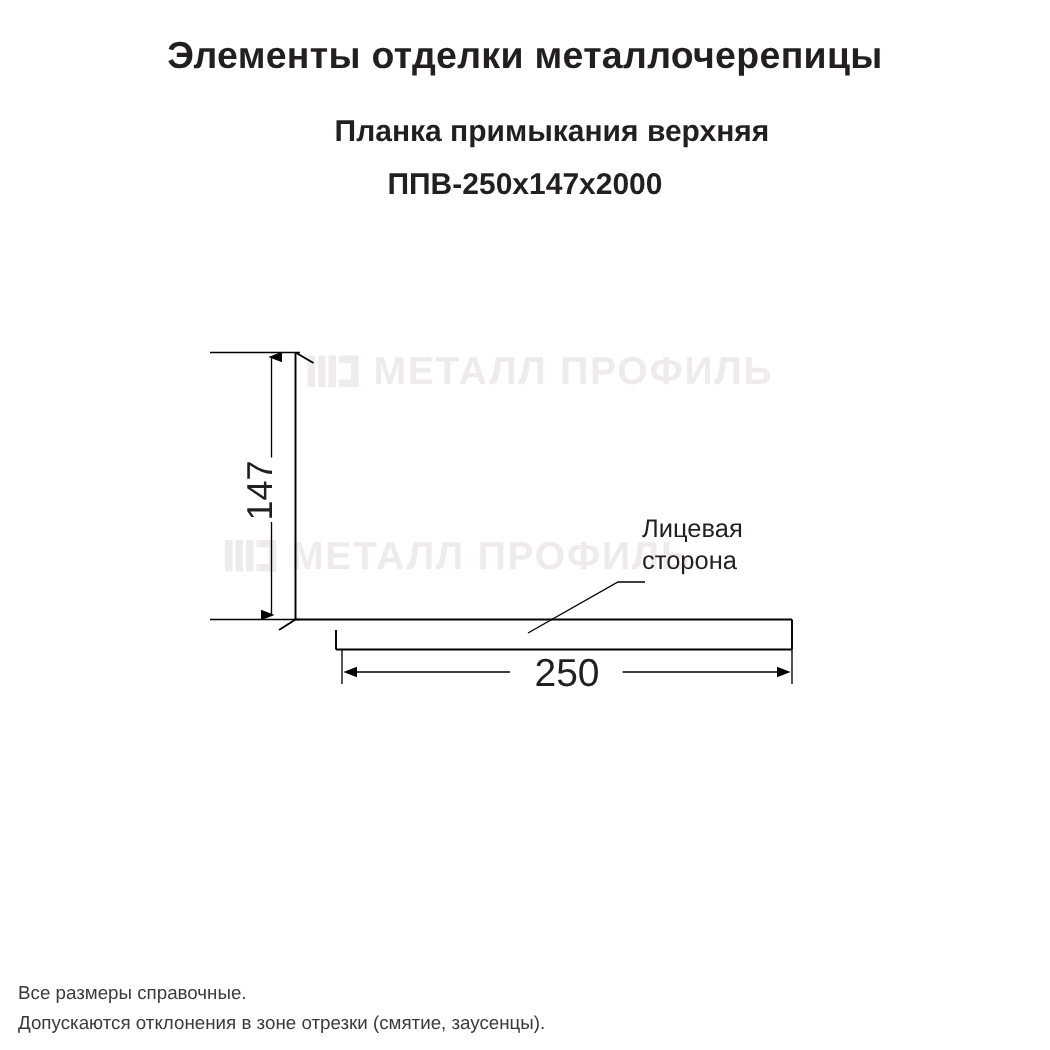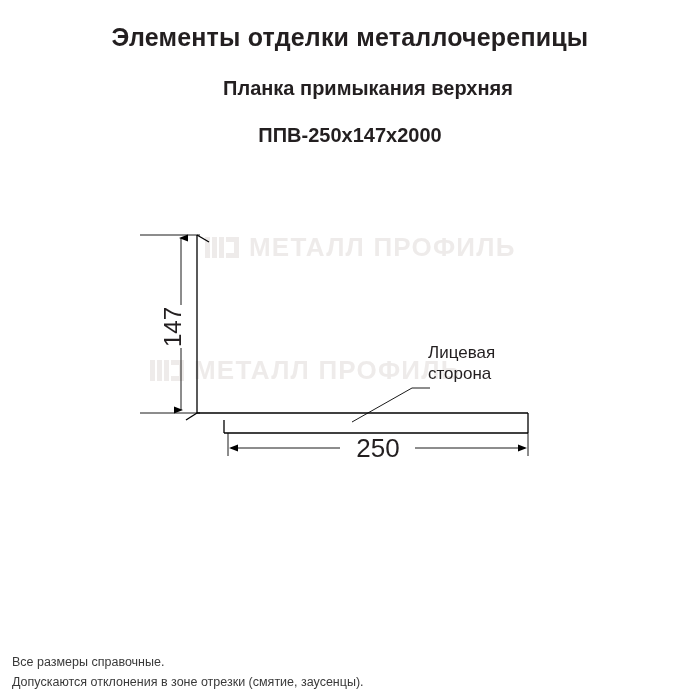--- a/index.html
+++ b/index.html
@@ -36,21 +36,21 @@
     font-size: 20px;
     font-weight: bold;
     margin: 0;
     padding-top: 24px;
     line-height: 1.25;
     padding-left: 36px;
   }
   .title-code {
     font-size: 20px;
     font-weight: bold;
-    margin: 16px;
+    margin: 4px;
     padding-top: 6px;
     line-height: 1.25;
     text-align: center;
   }
 
   
   .drawing {
     position: absolute;
     left: 0;
     top: 180px;

